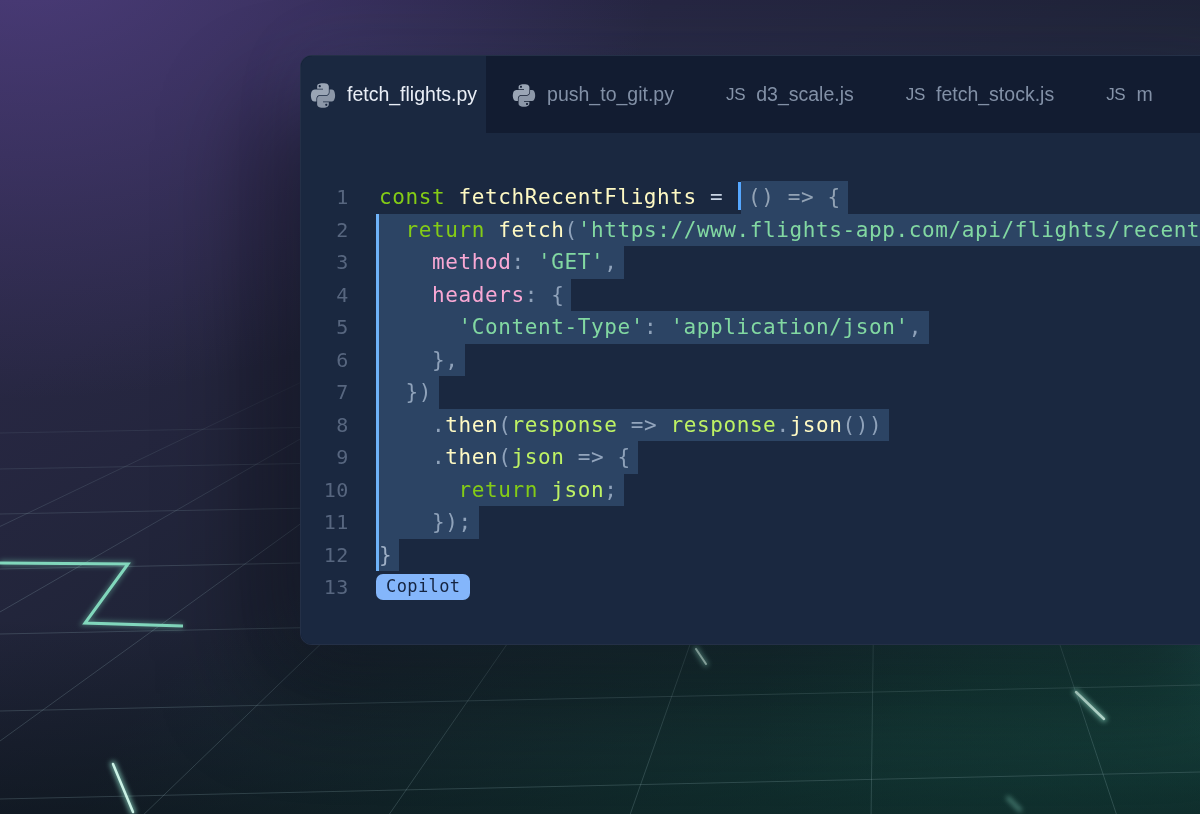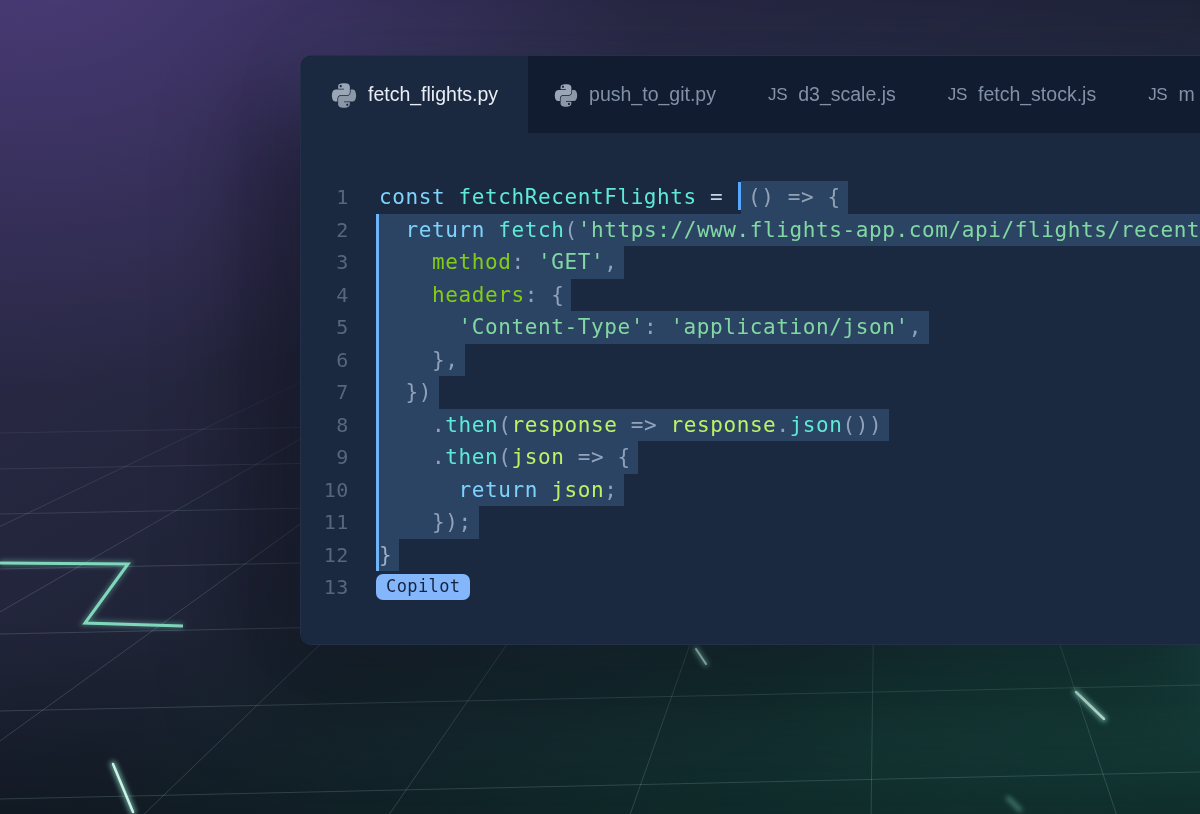--- a/index.html
+++ b/index.html
@@ -22,21 +22,21 @@
   .editor{
     position:absolute;left:300px;top:55px;width:960px;height:590px;
     border-radius:12px;background:#121c31;overflow:hidden;
     border:1px solid rgba(165,185,225,0.13);
     box-shadow:-40px 50px 100px rgba(0,0,0,0.42), 0 0 70px rgba(95,135,220,0.10);
     box-sizing:border-box;
   }
   .tabbar{height:77px;display:flex;align-items:stretch;background:#121c31;}
   .tab{display:flex;align-items:center;gap:11px;padding:2px 26px;
        font-size:19.5px;color:#8290a6;cursor:default;white-space:nowrap;}
-  .tab.active{background:#1a2840;color:#e9eef6;padding:0 30px;font-weight:500;}
+  .tab.active{background:#1a2840;color:#e9eef6;padding:0 9px;font-weight:500;}
   .pyicon{width:24px;height:24px;flex:none;display:block;}
   .tab.active .pyicon{width:26px;height:26px;}
   .jsicon{font-weight:400;font-size:17px;letter-spacing:-0.3px;color:#8694a9;flex:none;}
 
   .content{position:relative;height:513px;background:#1a2840;
     font-family:"DejaVu Sans Mono","Liberation Mono",monospace;
     font-size:21px;letter-spacing:0.6px;padding-top:48px;box-sizing:border-box;}
   .line{display:flex;height:32.5px;line-height:32.5px;white-space:pre;}
   .ln{width:48px;flex:none;text-align:right;color:#57667f;font-size:20px;}
   .code{padding-left:30px;flex:1 1 auto;min-width:0;}
@@ -46,21 +46,21 @@
   .hl.ghost{padding-left:7px;}
   .selbar{position:absolute;left:75px;top:80.5px;width:3px;height:357.5px;
       background:#6fb3f9;z-index:3;}
   .cursor{display:inline-block;width:3.5px;height:28px;background:#55a7ff;
       vertical-align:-6px;margin-left:1px;}
   .badge{display:inline-block;margin-left:-3px;margin-top:3px;padding:2px 10px 3px;
       background:#84b6fb;color:#152440;font-size:17px;letter-spacing:0.4px;
       border-radius:7px;line-height:21px;vertical-align:top;}
 
   
-  .kw{color:#7dd3fc}.fn{color:#5eead4}.str{color:#82d8a2}.prp{color:#84cc16}
+  .kw{color:#84cc16}.fn{color:#fef9c3}.str{color:#82d8a2}.prp{color:#f9a8d4}
   .pun{color:#8fa2ba}.vrb{color:#bef264}.op{color:#c9d5e4}.op2{color:#93a5bd}
   .gst{color:#93a3b5}.pln{color:#9fb0c6}
 </style>
 </head>
 <body>
 
 <div class="stage">
 
   <svg class="gridsvg" width="1200" height="814" viewBox="0 0 1200 814">
     <g stroke="rgba(170,205,210,0.20)" stroke-width="1">

